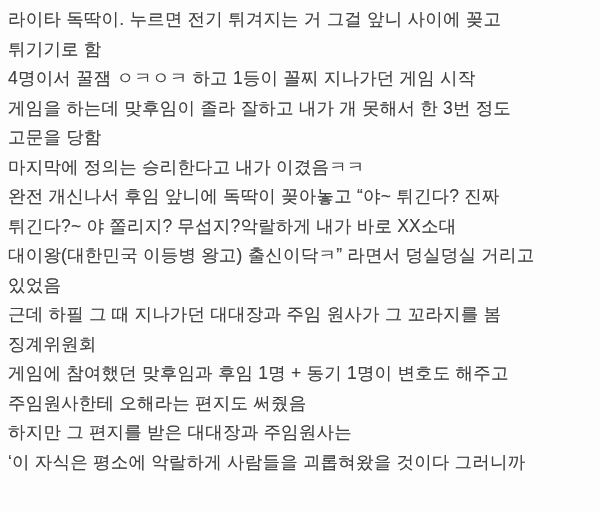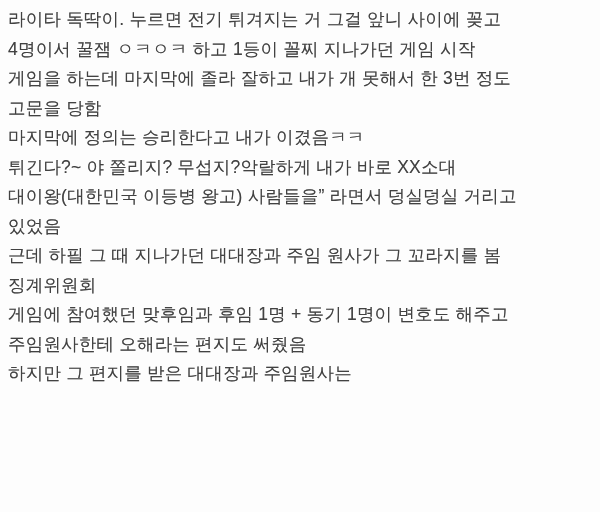--- a/index.html
+++ b/index.html
@@ -28,25 +28,28 @@
     margin: 0;
     padding: 0;
     white-space: nowrap;
   }
 </style>
 </head>
 <body>
 
 <div class="post-body">
   <p class="text-line">라이타 독딱이. 누르면 전기 튀겨지는 거 그걸 앞니 사이에 꽂고</p>
+  <p class="text-line">튀기기로 함</p>
   <p class="text-line">4명이서 꿀잼 ㅇㅋㅇㅋ 하고 1등이 꼴찌 지나가던 게임 시작</p>
-  <p class="text-line">게임을 하는데 마지막에 졸라 잘하고 내가 개 못해서 한 3번 정도</p>
+  <p class="text-line">게임을 하는데 맞후임이 졸라 잘하고 내가 개 못해서 한 3번 정도</p>
   <p class="text-line">고문을 당함</p>
   <p class="text-line">마지막에 정의는 승리한다고 내가 이겼음ㅋㅋ</p>
+  <p class="text-line">완전 개신나서 후임 앞니에 독딱이 꽂아놓고 “야~ 튀긴다? 진짜</p>
   <p class="text-line">튀긴다?~ 야 쫄리지? 무섭지?악랄하게 내가 바로 XX소대</p>
-  <p class="text-line">대이왕(대한민국 이등병 왕고) 사람들을” 라면서 덩실덩실 거리고</p>
+  <p class="text-line">대이왕(대한민국 이등병 왕고) 출신이닥ㅋ” 라면서 덩실덩실 거리고</p>
   <p class="text-line">있었음</p>
   <p class="text-line">근데 하필 그 때 지나가던 대대장과 주임 원사가 그 꼬라지를 봄</p>
   <p class="text-line">징계위원회</p>
   <p class="text-line">게임에 참여했던 맞후임과 후임 1명 + 동기 1명이 변호도 해주고</p>
   <p class="text-line">주임원사한테 오해라는 편지도 써줬음</p>
   <p class="text-line">하지만 그 편지를 받은 대대장과 주임원사는</p>
+  <p class="text-line">‘이 자식은 평소에 악랄하게 사람들을 괴롭혀왔을 것이다 그러니까</p>
 </div>
 
 </body></html>

